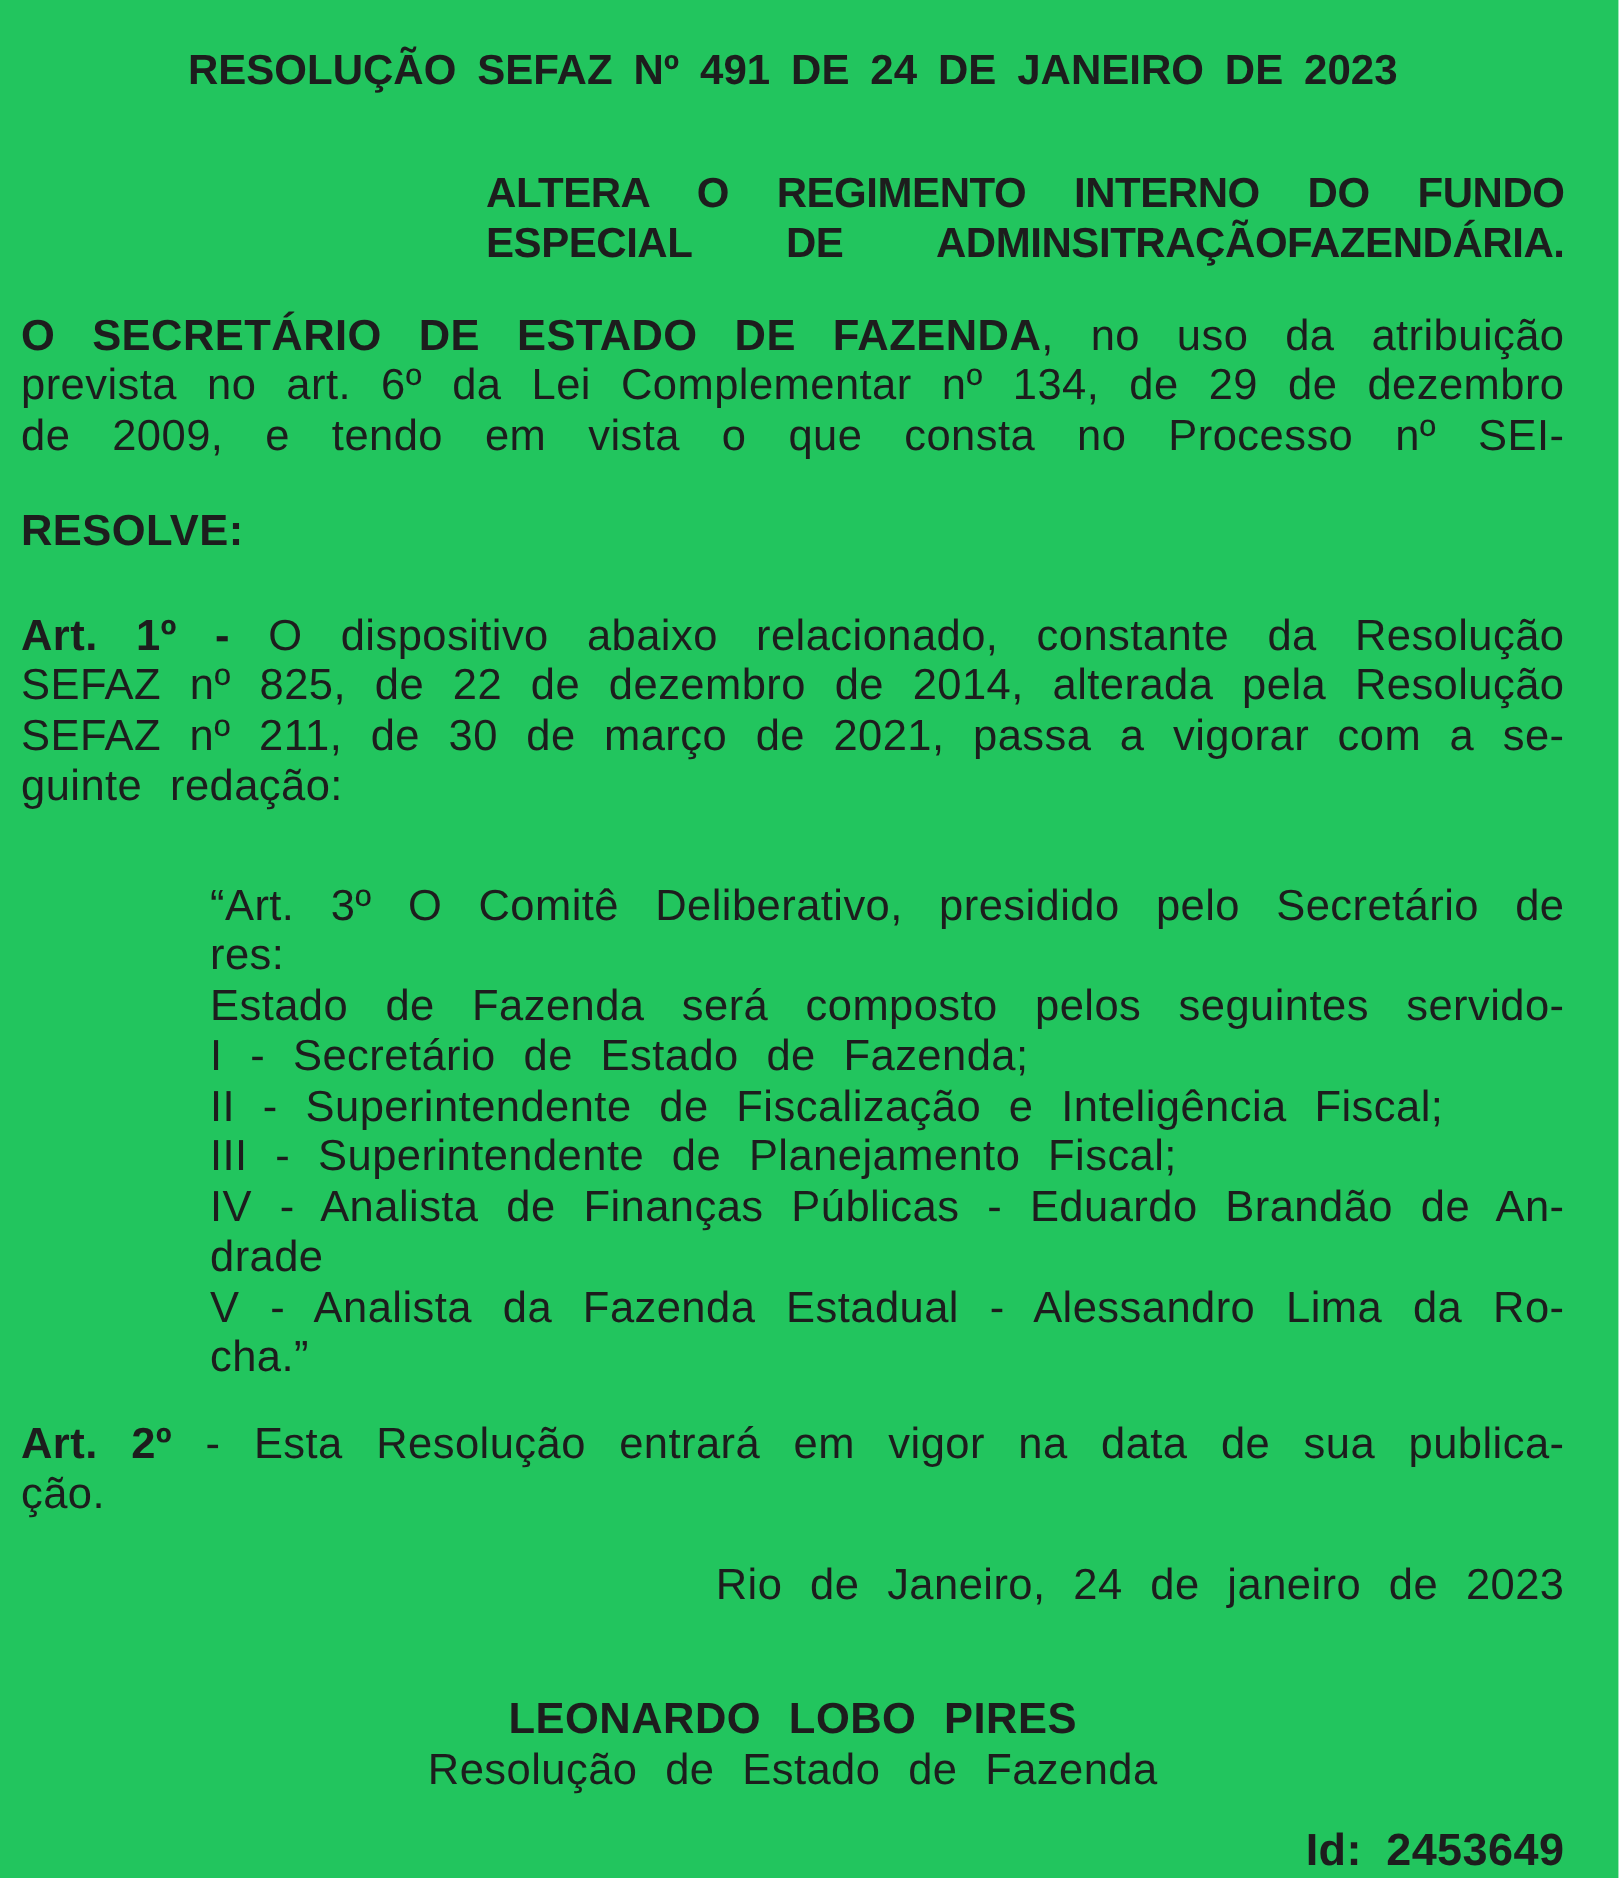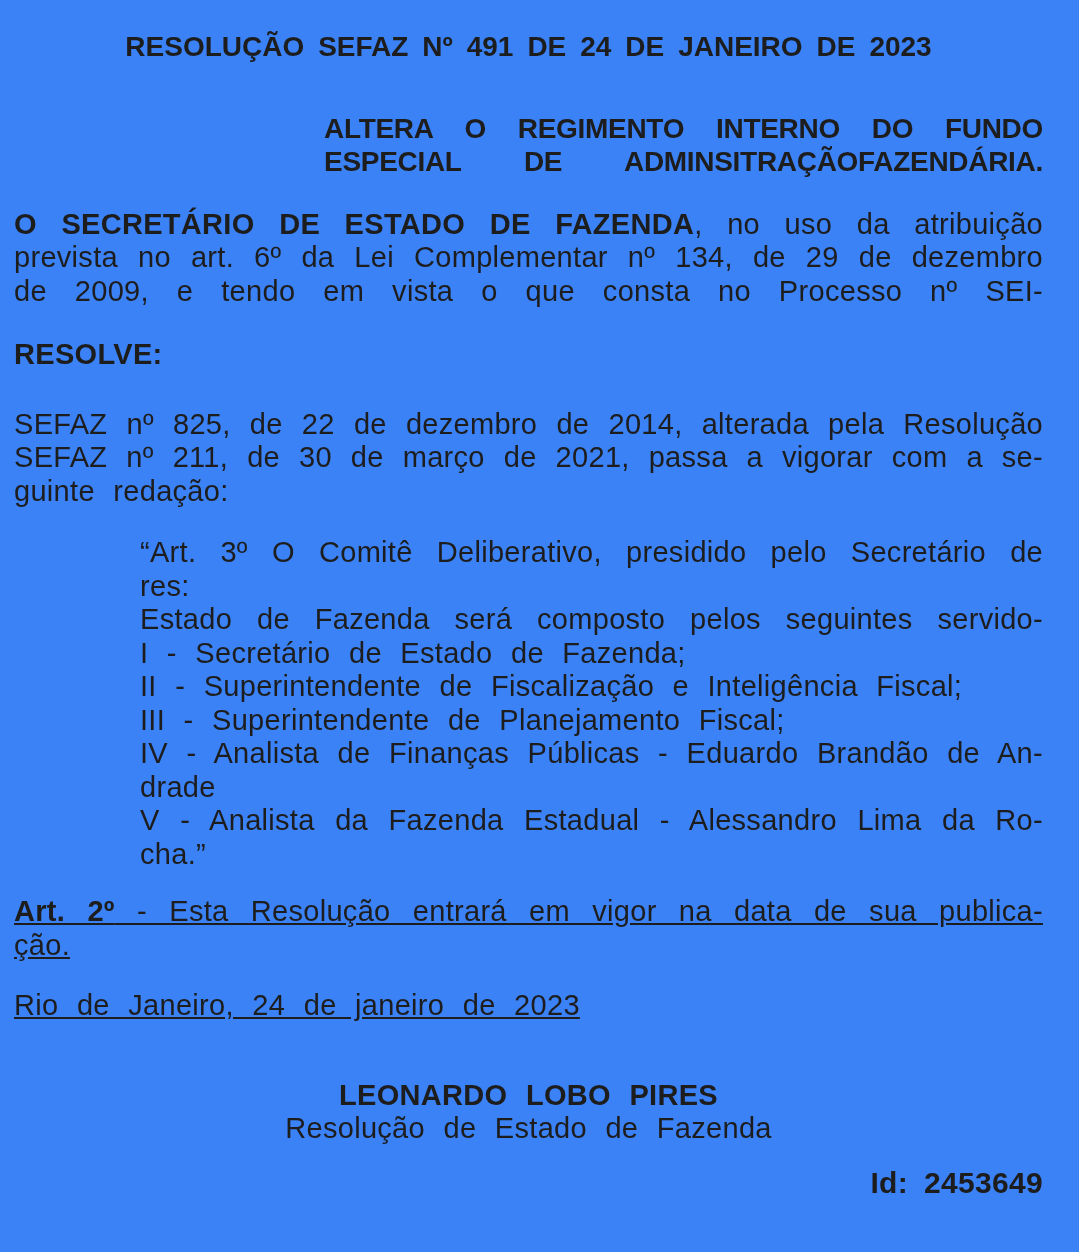--- a/index.html
+++ b/index.html
@@ -1,21 +1,21 @@
 <!DOCTYPE html>
 <html lang="pt"><head>
 <meta charset="utf-8">
 <style>
   html, body { margin: 0; padding: 0; background: #ffffff; }
   .page {
     position: relative;
     width: 1079px;
     height: 1252px;
     box-sizing: border-box;
-    background: #3b82f6;
+    background: #22c55e;
     color: #1d1d1d;
     font-family: "Liberation Sans", "DejaVu Sans", sans-serif;
     font-size: 29px;
     line-height: 33.5px;
     letter-spacing: 0.3px;
     word-spacing: 0.35em;
     padding: 30px 36px 0 14px;
     overflow: hidden;
   }
   .line { min-height: 33.5px; }
@@ -34,23 +34,23 @@
     margin-top: 48px;
     padding-left: 310px;
     font-weight: bold;
     font-size: 28px;
     letter-spacing: -0.3px;
     word-spacing: 0;
   }
   .preamble { margin-top: 29px; }
   .resolve  { margin-top: 30px; font-weight: bold; }
   .art1     { margin-top: 36px; }
-  .quote    { margin-top: 28px; padding-left: 126px; }
-  .art2     { margin-top: 24px; text-decoration: underline; }
-  .dateline { margin-top: 27px; text-align: left; text-decoration: underline; }
+  .quote    { margin-top: 46px; padding-left: 126px; }
+  .art2     { margin-top: 24px; }
+  .dateline { margin-top: 27px; text-align: right; }
   .signature{ margin-top: 56px; text-align: center; }
   .sig-name { font-weight: bold; }
   .docid {
     margin-top: 24px;
     text-align: right;
     font-weight: bold;
     font-size: 30px;
     line-height: 26px;
     word-spacing: 0.25em;
   }
@@ -69,20 +69,21 @@
 
   <div class="preamble">
     <div class="line jl"><b>O SECRETÁRIO DE ESTADO DE FAZENDA</b><span>, no uso da atribuição</span></div>
     <div class="line jl">prevista no art. 6º da Lei Complementar nº 134, de 29 de dezembro</div>
     <div class="line jl">de 2009, e tendo em vista o que consta no Processo nº SEI-</div>
   </div>
 
   <div class="resolve line">RESOLVE:</div>
 
   <div class="art1">
+    <div class="line jl"><b>Art. 1º -</b><span> O dispositivo abaixo relacionado, constante da Resolução</span></div>
     <div class="line jl">SEFAZ nº 825, de 22 de dezembro de 2014, alterada pela Resolução</div>
     <div class="line jl">SEFAZ nº 211, de 30 de março de 2021, passa a vigorar com a se-</div>
     <div class="line">guinte redação:</div>
   </div>
 
   <div class="quote">
     <div class="line jl">“Art. 3º O Comitê Deliberativo, presidido pelo Secretário de</div>
     <div class="line">res:</div>
     <div class="line jl">Estado de Fazenda será composto pelos seguintes servido-</div>
     <div class="line">I - Secretário de Estado de Fazenda;</div>

